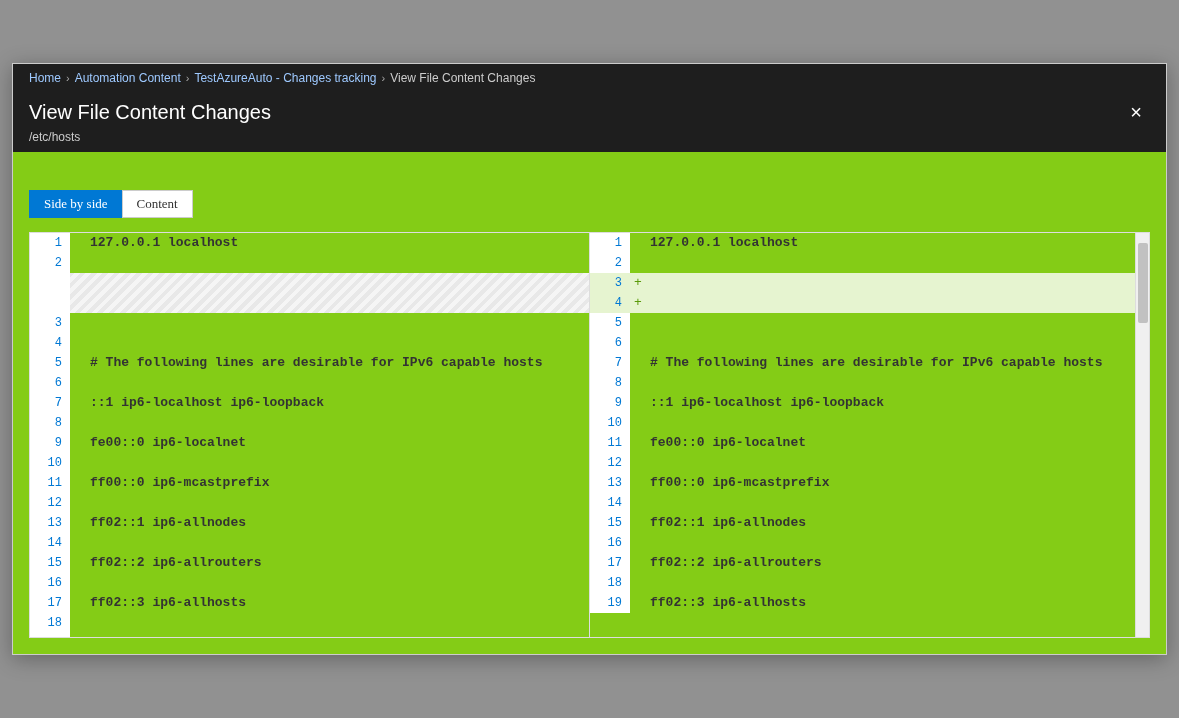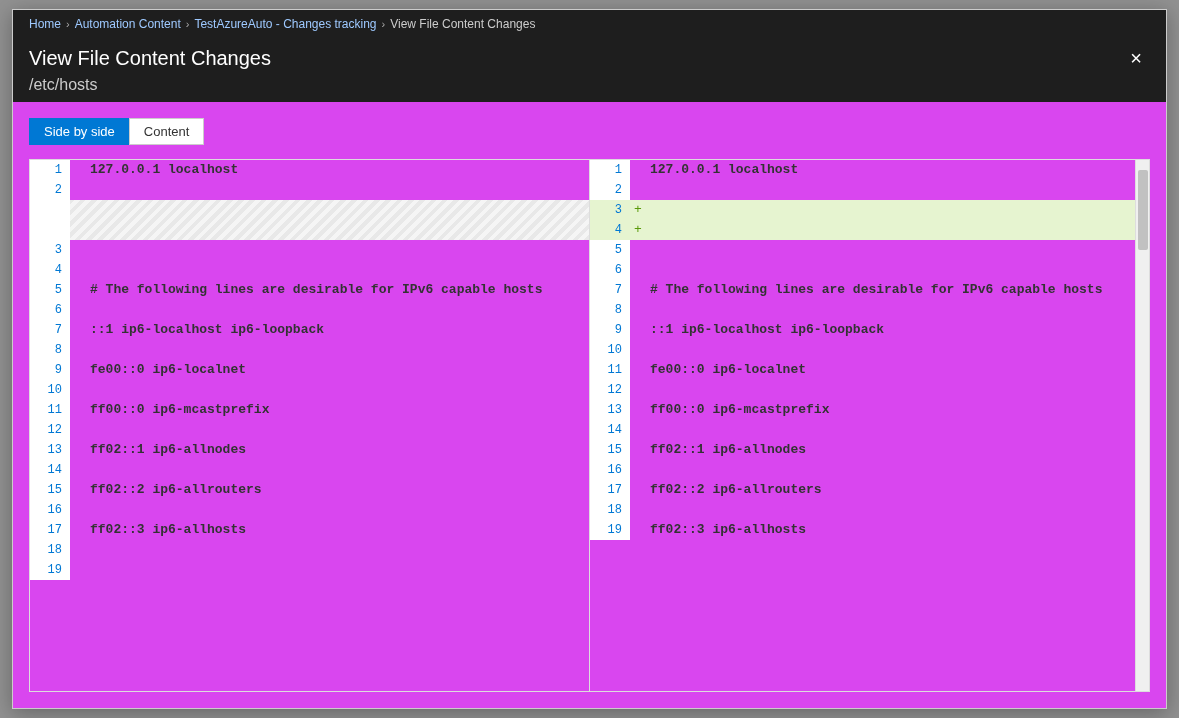--- a/index.html
+++ b/index.html
@@ -15,26 +15,27 @@
       width: 1179px;
       height: 718px;
       background: rgba(0,0,0,0.4);
       display: flex;
       align-items: center;
       justify-content: center;
     }
 
     .modal {
       width: 1155px;
-      height: 700px;
-      background: #d946ef;
+      height: 592px;
+      background: #84cc16;
       border: 1px solid #ccc;
       display: flex;
       flex-direction: column;
       box-shadow: 0 4px 20px rgba(0,0,0,0.3);
+      gap: 22px;
     }
 
     .modal-header {
       background: #1e1e1e;
       color: #fff;
       padding: 0 16px;
       display: flex;
       flex-direction: column;
       flex-shrink: 0;
     }
@@ -68,21 +69,21 @@
       padding: 6px 0 4px 0;
     }
 
     .modal-title {
       font-size: 20px;
       font-weight: 300;
       color: #fff;
     }
 
     .modal-subtitle {
-      font-size: 16px;
+      font-size: 12px;
       color: #ccc;
       padding-bottom: 8px;
     }
 
     .close-btn {
       color: #fff;
       background: none;
       border: none;
       font-size: 20px;
       cursor: pointer;
@@ -104,21 +105,21 @@
       flex-shrink: 0;
     }
 
     .tab-btn {
       padding: 5px 14px;
       border: 1px solid #0078d4;
       background: #0078d4;
       color: #fff;
       font-size: 13px;
       cursor: pointer;
-      font-family: Liberation Sans, sans-serif;
+      font-family: Liberation Serif, serif;
     }
 
     .tab-btn.inactive {
       background: #fff;
       color: #333;
       border: 1px solid #ccc;
     }
 
     .tab-btn:first-child {
       border-right: none;

